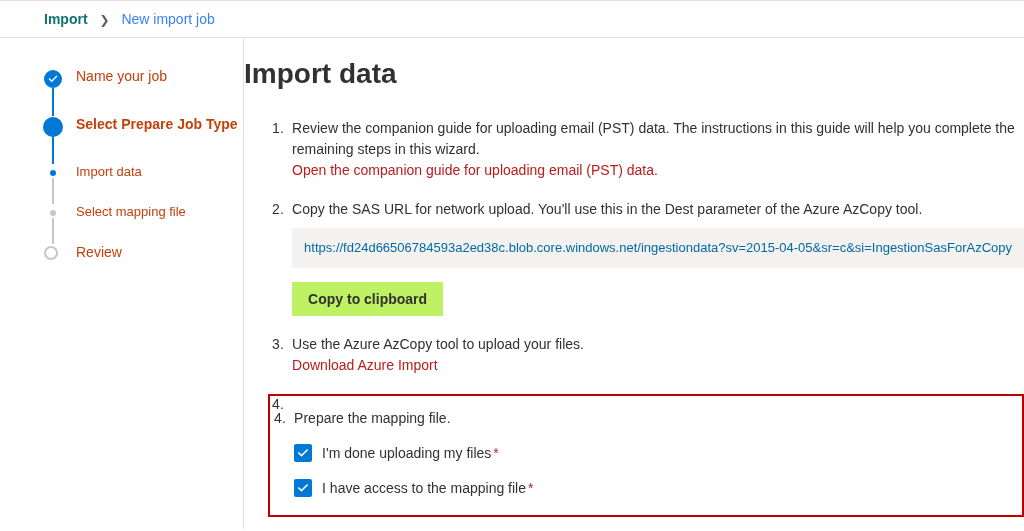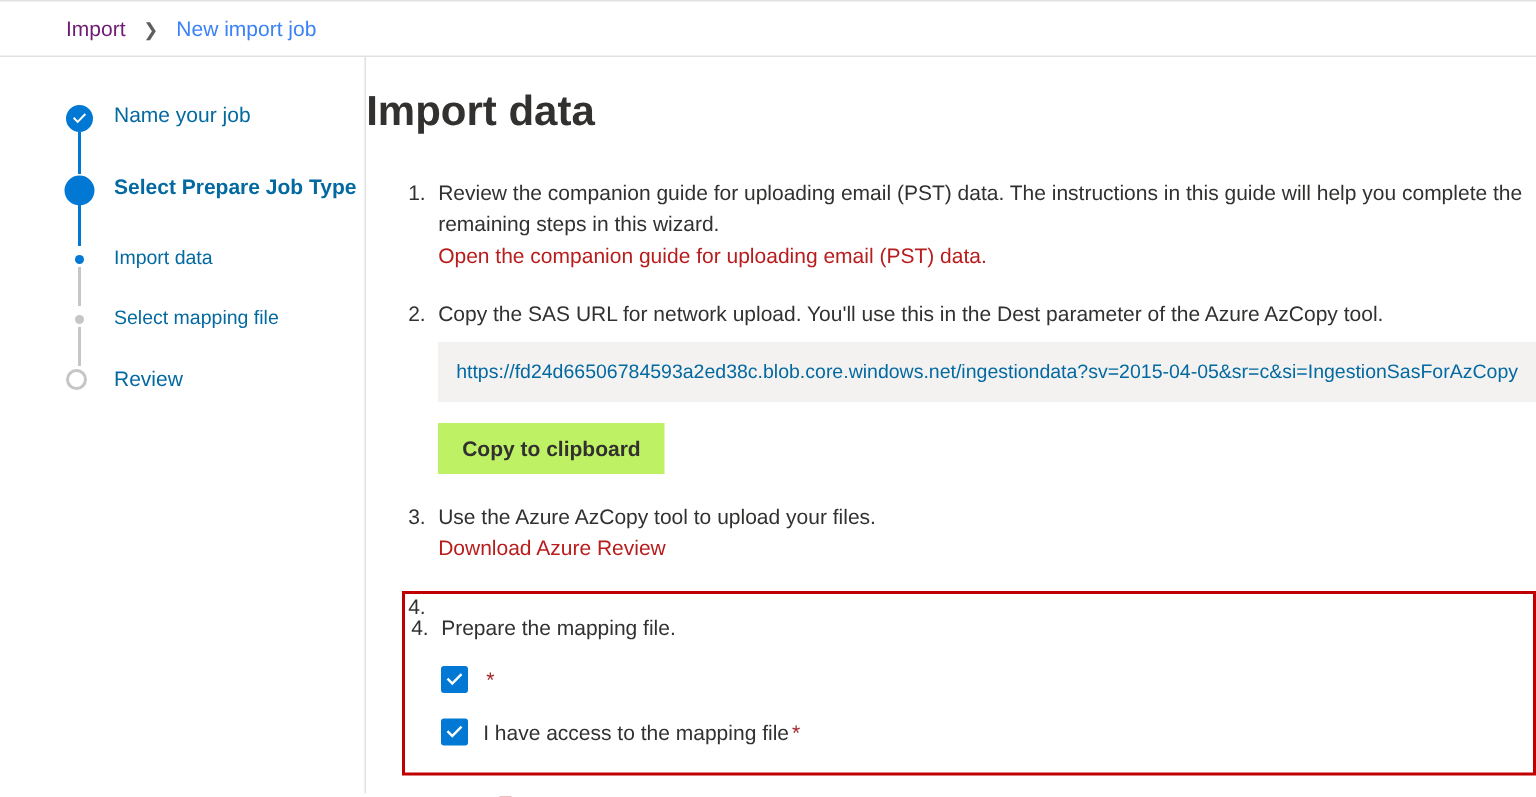--- a/index.html
+++ b/index.html
@@ -1,38 +1,38 @@
 <!DOCTYPE html>
 <html><head>
   <meta charset="utf-8">
   <style>
     * { box-sizing: border-box; margin:0; padding:0; }
     body { font-family: "Segoe UI", Arial, sans-serif; font-size:14px; color:#323130; background:#fff; width:1024px; height:531px; overflow:hidden; }
 
     .top-bar { border-top:1px solid #e1e1e1; border-bottom:1px solid #e1e1e1; padding:10px 0 10px 44px; }
-    .crumb-link { color:#701a75; }
+    .crumb-link { color:#0f766e;font-weight:bold; }
     .crumb-sep { display:inline-block; margin:0 8px; color:#605e5c; font-size:12px; vertical-align:middle;}
     .crumb-current { color:#3b82f6; }
 
     .main-wrap { display:flex; height:calc(100% - 40px); }
 
     
     .sidebar { width:348px; border-right:1px solid #e1e1e1; padding:30px 0 0 44px; }
     .steps { list-style:none; position:relative; }
     .step { position:relative; padding-left:32px; height:48px; display:flex; align-items:flex-start; }
     .step .dot { position:absolute; left:0; top:2px; width:18px; height:18px; border-radius:50%; background:#fff; border:2px solid #c8c6c4; display:flex; align-items:center; justify-content:center; }
     .step.completed .dot { background:#0078d4; border-color:#0078d4; }
     .step.completed .dot svg { width:10px;height:10px; fill:#fff; }
     .step.current .dot { background:#0078d4; border-color:#0078d4; width:20px;height:20px; left:-1px; top:1px;}
     .step.sub .dot { width:6px;height:6px; background:#0078d4; border:none; left:6px; top:6px;}
     .step.sub-pending .dot { width:6px;height:6px; background:#c8c6c4; border:none; left:6px; top:6px;}
     .step.pending .dot-empty{ position:absolute; left:0; top:2px; width:14px;height:14px; border-radius:50%; border:2px solid #c8c6c4; background:#fff;}
     .connector { position:absolute; left:8px; top:20px; width:2px; height:28px; background:#0078d4; }
     .connector.gray { background:#c8c6c4; }
-    .step-label { color:#0369a1; font-size:14px; }
+    .step-label { color:#c2410c; font-size:14px; }
     .step.current .step-label { font-weight:700; }
     .step.sub .step-label, .step.sub-pending .step-label { font-size:13px; }
 
     
     .content { flex:1; padding:20px 0 0 0; position:relative; }
     .content-inner { padding-left:0; }
     h1 { font-size:28px; font-weight:700; margin:0 0 28px 0; padding-left:0;}
     ol.instructions { list-style:none; counter-reset:item; padding-left:0;margin-left:28px;}
     ol.instructions > li { counter-increment:item; position:relative; padding-left:20px; margin-bottom:18px; line-height:1.5;}
     ol.instructions > li::before { content: counter(item) "."; position:absolute; left:0; top:0; }
@@ -103,35 +103,36 @@
         </li>
 
         <li>
           <span>Copy the SAS URL for network upload. You'll use this in the Dest parameter of the Azure AzCopy tool.</span>
           <div class="sas-box">https://fd24d66506784593a2ed38c.blob.core.windows.net/ingestiondata?sv=2015-04-05&amp;sr=c&amp;si=IngestionSasForAzCopy</div>
           <button class="btn">Copy to clipboard</button>
         </li>
 
         <li>
           <span>Use the Azure AzCopy tool to upload your files.</span><br>
-          <span class="link">Download Azure Review</span>
+          <span class="link">Download Azure Import</span>
         </li>
 
         <li style="padding-left:0;margin-bottom:10px;">
           <div class="highlight-box item4">
             <div style="padding-left:20px;position:relative;">
               <span style="position:absolute;left:0;">4.</span>
               <span>Prepare the mapping file.</span>
             </div>
             <div class="cb-row">
               <span class="cb">
                   <svg viewBox="0 0 16 16">
                     <path d="M6 13L1 8l1.5-1.5L6 10l7.5-7.5L15 4z"></path>
                   </svg>
                 </span>
+              <span>I'm done uploading my files</span>
                 <span class="req"> *</span>
             </div>
             <div class="cb-row">
               <span class="cb">
                   <svg viewBox="0 0 16 16">
                     <path d="M6 13L1 8l1.5-1.5L6 10l7.5-7.5L15 4z"></path>
                   </svg>
                 </span>
               <span>I have access to the mapping file</span>
                 <span class="req"> *</span>

